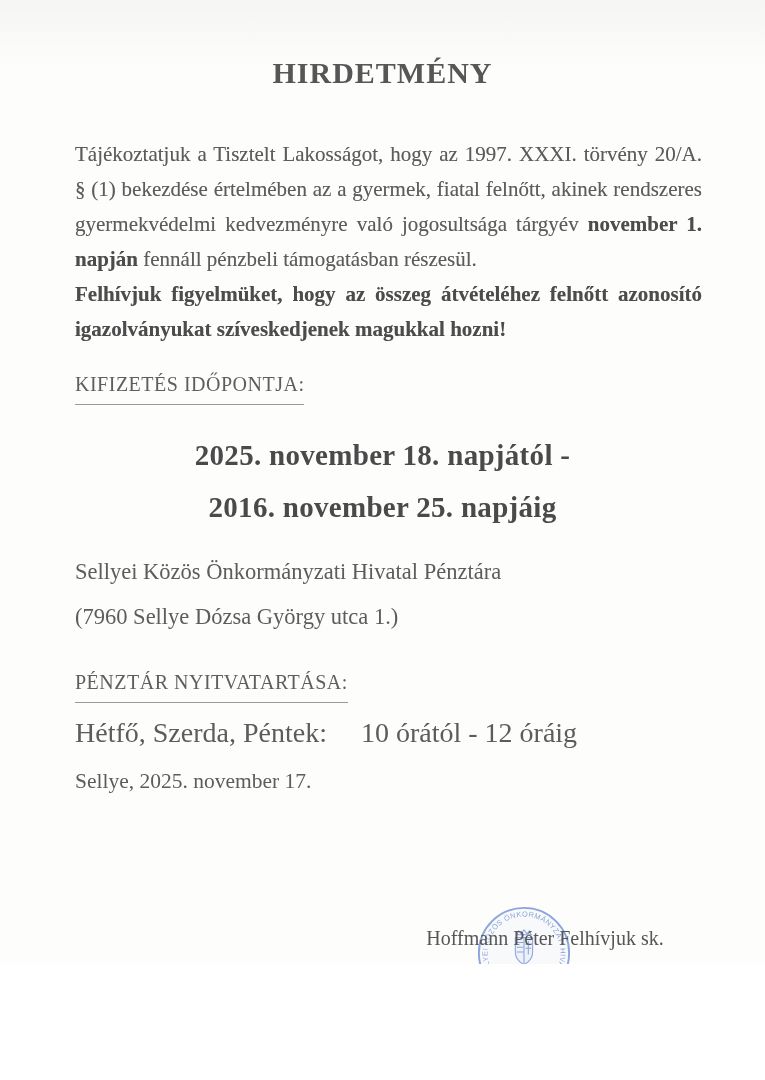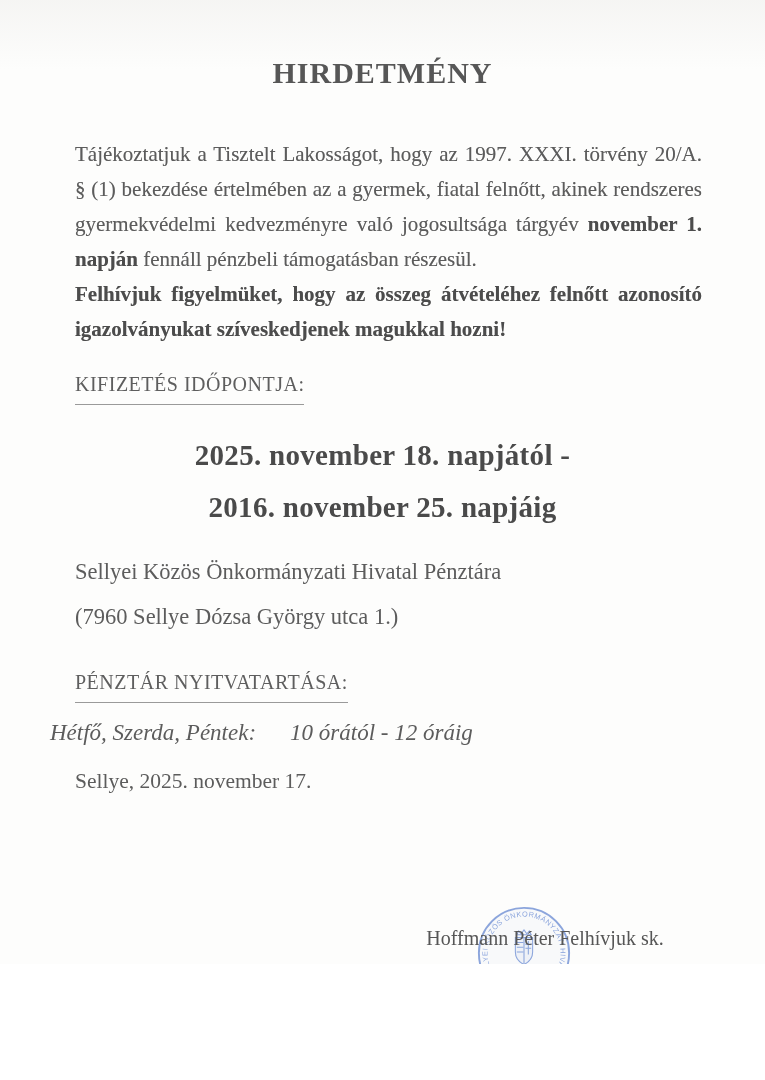--- a/index.html
+++ b/index.html
@@ -70,25 +70,24 @@
     letter-spacing:0.3px;
   }
   .address{
     margin:16px 0 0 75px;
     font-size:22.5px;
     line-height:45px;
     color:#5c5c5c;
   }
   .address div{margin:0;}
   .hours-line{
-    margin:12px 0 0 50px;
-    font-size:23px;
+    margin:12px 0 0 75px;
+    font-size:28px;
     line-height:36px;
     color:#5c5c5c;
-    font-style:italic;
   }
   .hours-time{margin-left:34px;}
   .dateline{
     margin:12px 0 0 75px;
     font-size:21.5px;
     line-height:36px;
     color:#5c5c5c;
   }
   .stamp{
     position:absolute;

